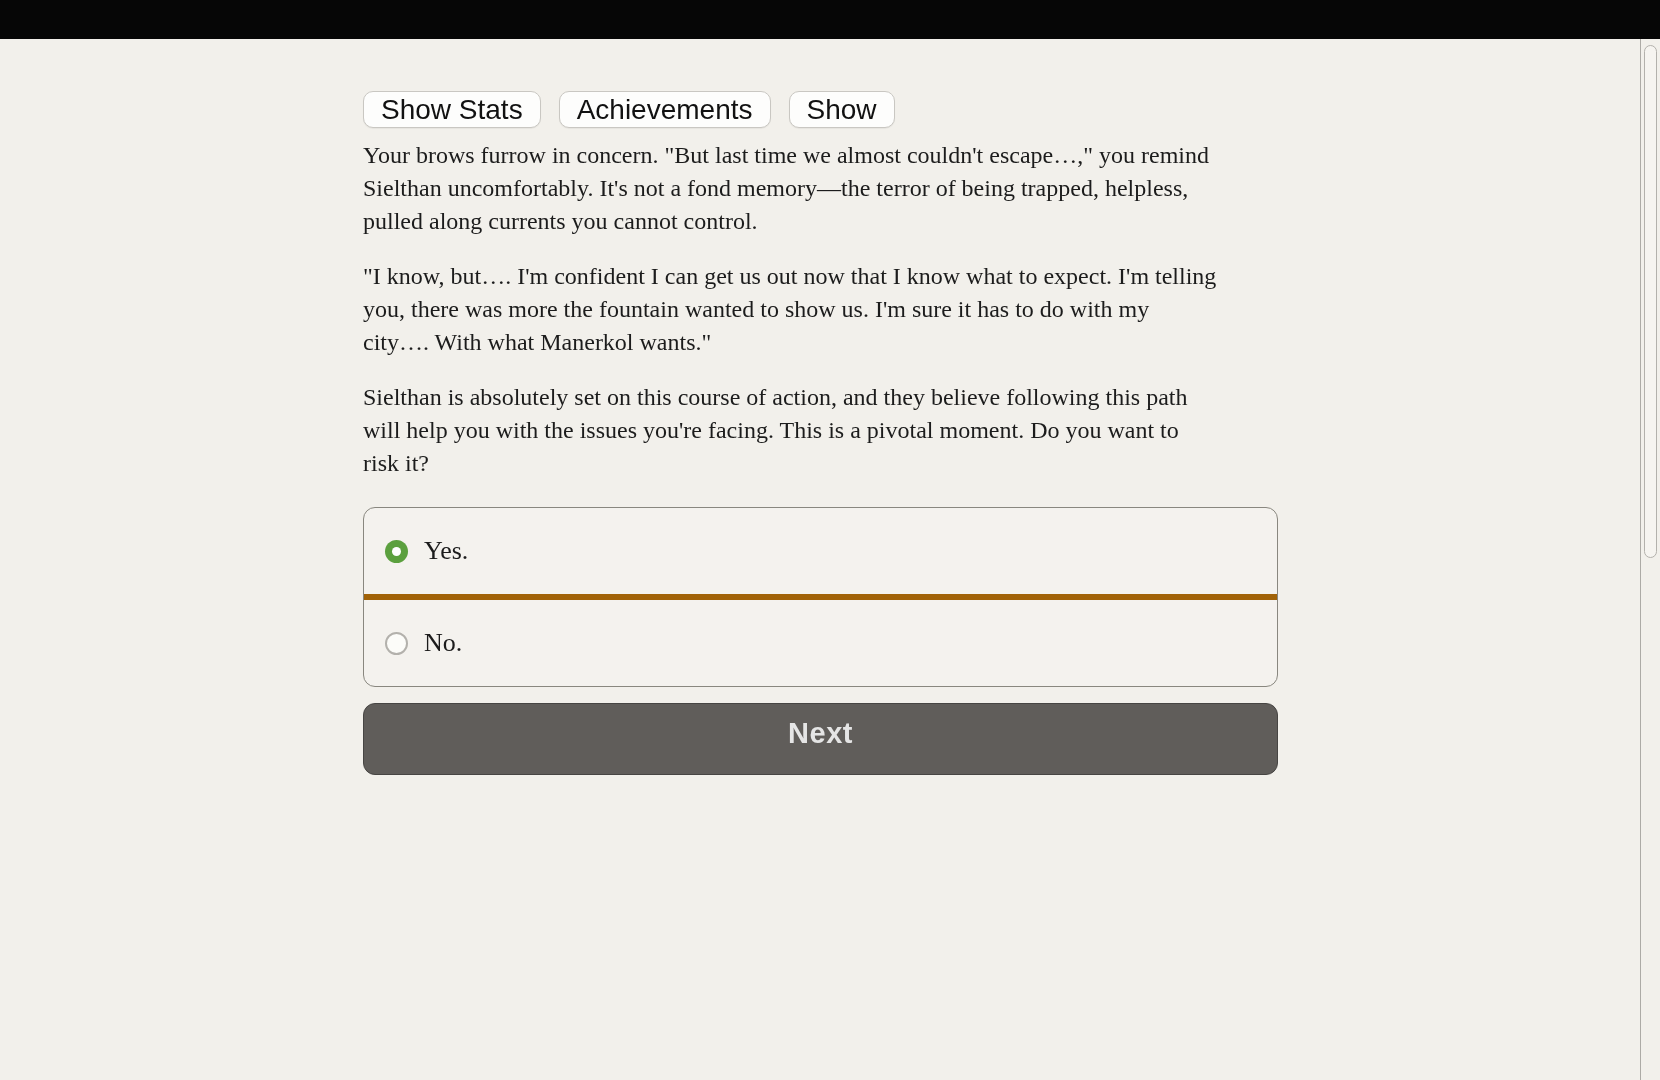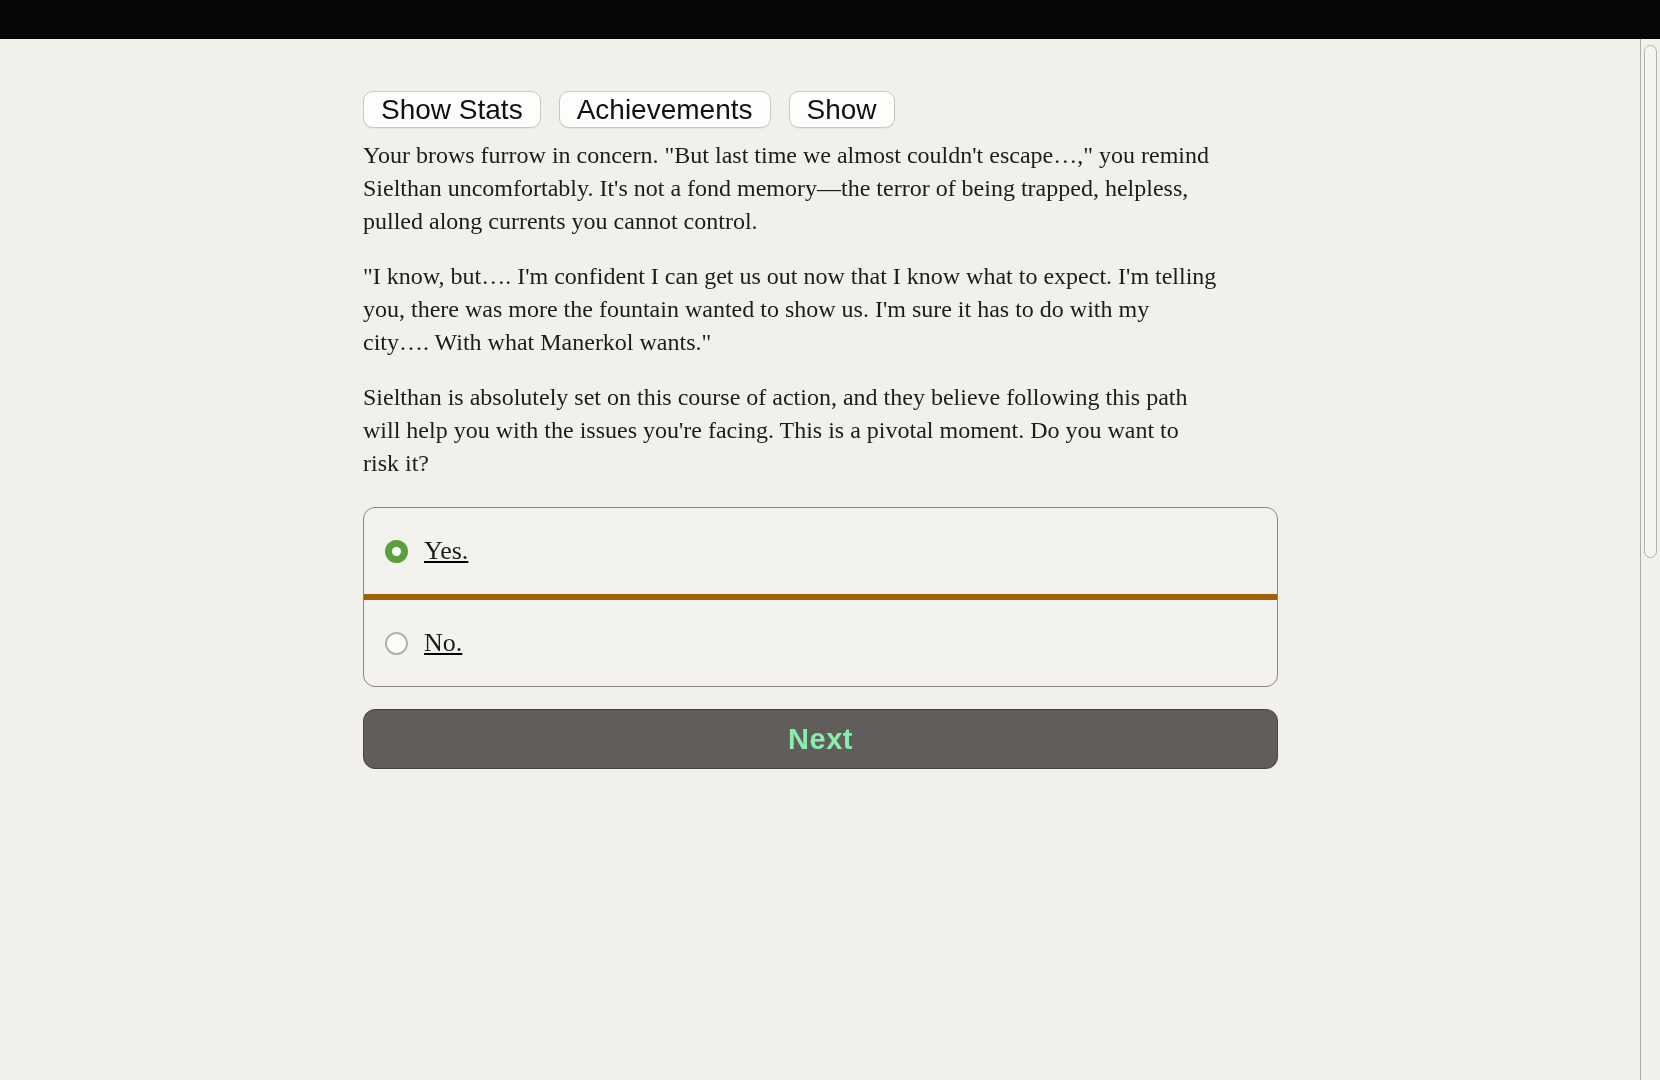--- a/index.html
+++ b/index.html
@@ -90,21 +90,20 @@
   }
   .story .ital { }
   .choice-box {
     margin-top: 27px;
     width: 915px;
     border: 1px solid #89877f;
     border-radius: 12px;
     background: #f4f2ee;
     box-sizing: border-box;
     overflow: hidden;
-    text-decoration: underline;
   }
   .option-row {
     height: 86px;
     display: flex;
     align-items: center;
     padding-left: 21px;
     cursor: pointer;
   }
   .option-row + .option-row {
     border-top: 6px solid #a16207;
@@ -132,28 +131,28 @@
     border-radius: 50%;
     background: #ffffff;
   }
   .option-label {
     margin-left: 16px;
     font-family: "Liberation Serif", serif;
     font-size: 26px;
     color: #1c1c1c;
   }
   .next-button {
-    margin-top: 22px;
+    margin-top: 16px;
     width: 915px;
-    height: 60px;
+    height: 72px;
     background: #605d5a;
     border: 1px solid #474543;
     border-radius: 12px;
     box-sizing: border-box;
-    color: #86efac;
+    color: #e5e5e5;
     font-family: "Liberation Sans", sans-serif;
     font-size: 29px;
     font-weight: bold;
     letter-spacing: 0.5px;
     text-align: center;
     line-height: 58px;
     cursor: pointer;
   }
 </style>
 </head>

